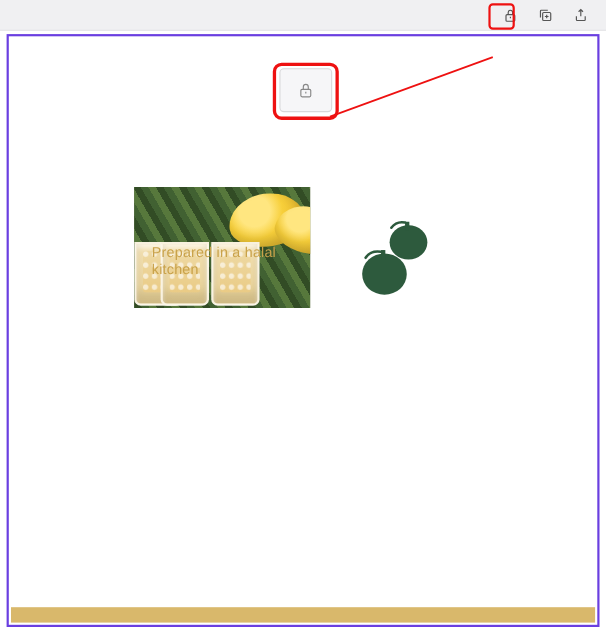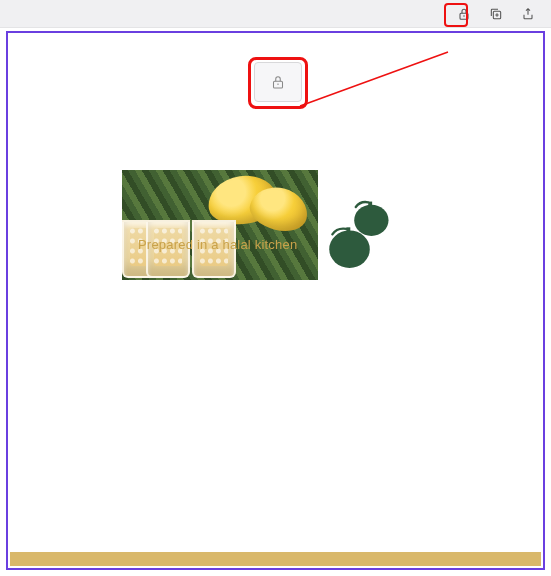--- a/index.html
+++ b/index.html
@@ -80,21 +80,21 @@
   .connector {
     position: absolute;
     pointer-events: none;
     z-index: 10;
   }
   
   .photo {
     position: absolute;
     top: 137px;
     left: 114px;
-    width: 196px;
+    width: 160px;
     height: 110px;
     overflow: hidden;
     border-radius: 0;
     background: #5a6b3a;
   }
   .leaves {
     position: absolute;
     inset: 0;
     background:
       repeating-linear-gradient(60deg,#2e4a24 0 6px,#3f6132 6px 12px,#577a3e 12px 18px),

